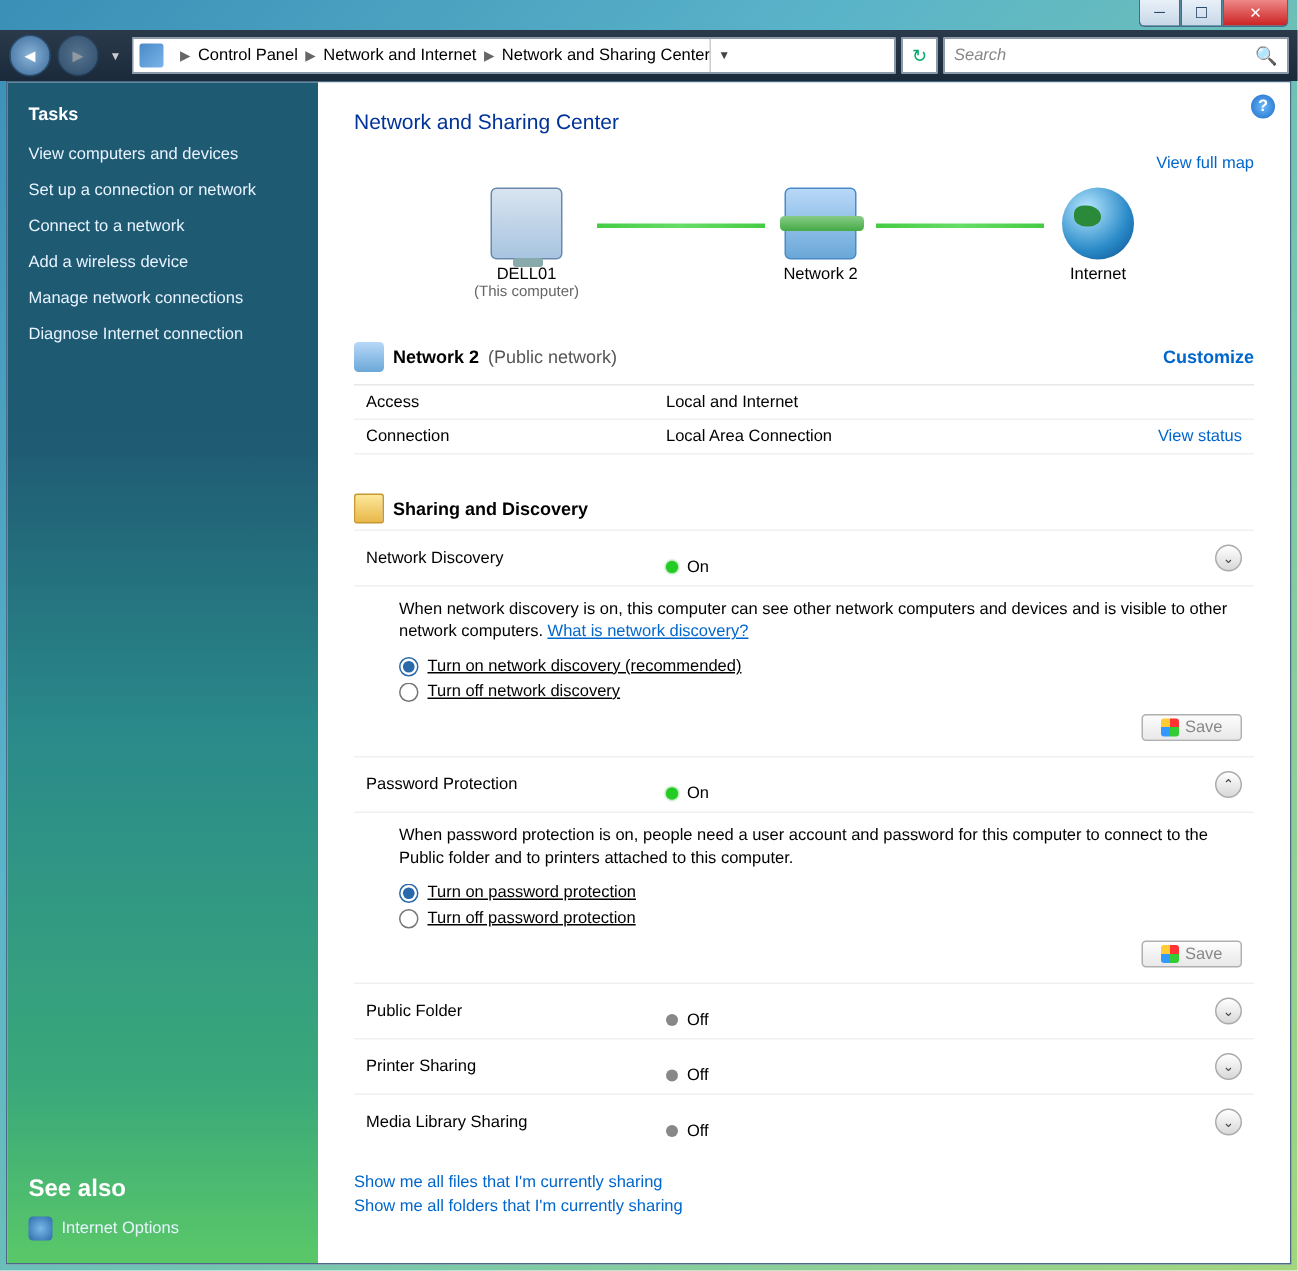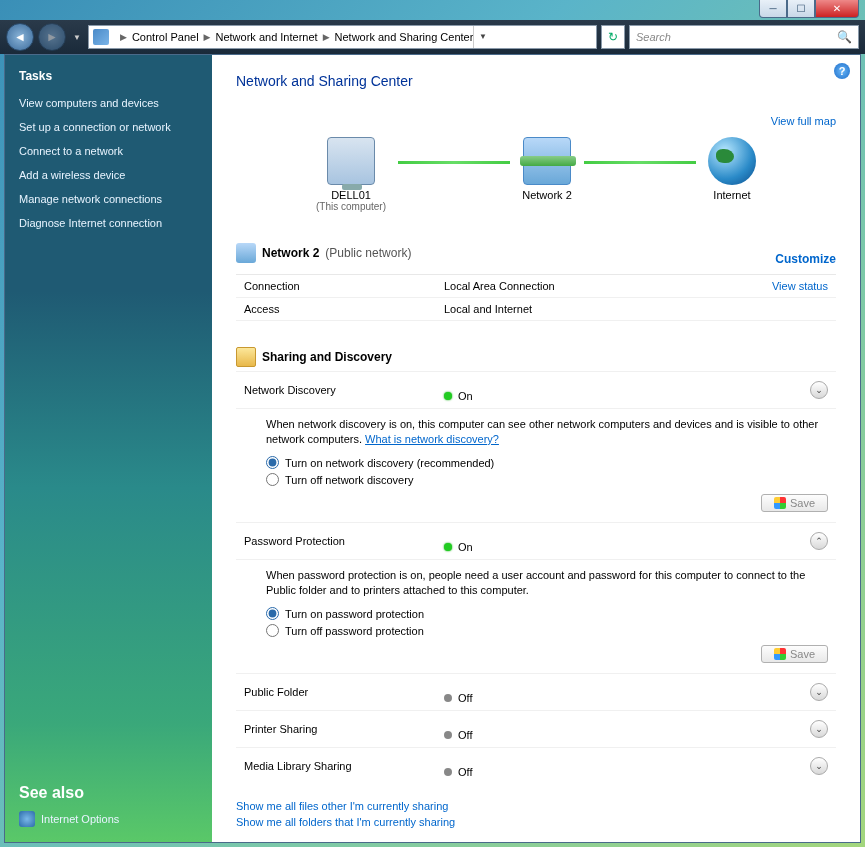--- a/index.html
+++ b/index.html
@@ -37,21 +37,21 @@
   .sa-icon { width:16px; height:16px; border-radius:3px; }
   .sa-icon.ie { background:radial-gradient(#7ab8e8,#2a6aaa); }
   .sa-icon.fw { background:radial-gradient(#f8a858,#c84818); }
 
   .main { flex:1; background:#fff; position:relative; overflow-y:auto; padding:18px 24px; font-size:11px; color:#000; }
   .help-icon { position:absolute; top:8px; right:10px; width:16px; height:16px; border-radius:50%; background:radial-gradient(#6ab8f8,#1a6ac8); color:#fff; font-size:11px; font-weight:bold; display:flex; align-items:center; justify-content:center; }
 
   h1.page-title { color:#003399; font-size:14px; font-weight:normal; margin-bottom:14px; }
 
   .map-row { display:flex; justify-content:flex-end; }
-  .link { color:#0066cc; cursor:pointer;margin-top:12px; }
+  .link { color:#0066cc; cursor:pointer; }
 
   .net-map { display:flex; align-items:center; justify-content:center; gap:8px; margin:10px 80px 24px; }
   .node { text-align:center; font-size:11px; }
   .node-icon { width:48px; height:48px; margin:0 auto 4px; position:relative; }
   .pc-icon { background:linear-gradient(#d8e4f0,#a8c4e0); border:1px solid #6a8aaa; border-radius:4px; }
   .pc-icon::after { content:""; position:absolute; bottom:-6px; left:14px; width:20px; height:6px; background:#8aa; border-radius:2px; }
   .sw-icon { background:linear-gradient(#b8d8f8,#6aa8d8); border:1px solid #4a8ac8; border-radius:4px; }
   .sw-icon::before { content:""; position:absolute; top:18px; left:-4px; width:56px; height:10px; background:linear-gradient(#8c8,#4a4); border-radius:3px; }
   .globe-icon { border-radius:50%; background:radial-gradient(circle at 35% 30%,#b8e8ff,#2a8ac8 60%,#0a4a8a); }
   .globe-icon::after{ content:""; position:absolute; top:12px; left:8px; width:18px; height:14px; background:#2a8a3a; border-radius:40% 60% 50% 50%; }
@@ -73,21 +73,21 @@
   .disc-row { display:flex; align-items:center; padding:6px 8px; border-top:1px solid #f0f0f0; }
   .disc-row .k { width:200px; }
   .disc-row .dot { width:8px; height:8px; border-radius:50%; margin-right:6px; }
   .dot.on { background:#2c2; box-shadow:0 0 2px #0a0; }
   .dot.off { background:#888; }
   .disc-row .v { flex:1; display:flex; align-items:center;margin-top:12px; }
   .expand-btn { width:18px; height:18px; border-radius:50%; background:linear-gradient(#fff,#d8d8d8); border:1px solid #aaa; display:flex; align-items:center; justify-content:center; font-size:9px; color:#444; cursor:pointer; }
 
   .disc-body { padding:8px 8px 8px 30px; background:#fff; border-top:1px solid #f0f0f0; }
   .disc-body p { margin-bottom:6px; line-height:1.4; }
-  .radio-row { display:flex; align-items:flex-end; gap:6px; padding:2px 0; }
+  .radio-row { display:flex; align-items:flex-start; gap:6px; padding:2px 0;text-decoration:underline; }
   .radio-row input { accent-color:#2a6aaa; }
   .save-row { display:flex; justify-content:flex-end; padding:6px 0 2px; }
   .save-btn { padding:2px 12px; background:linear-gradient(#fdfdfd,#e8e8e8); border:1px solid #b0b0b0; border-radius:3px; color:#888; display:flex; align-items:flex-start; gap:4px; font-size:11px; }
   .shield { width:12px; height:12px; background:conic-gradient(#f33 0 25%,#3c3 25% 50%,#39f 50% 75%,#fc3 75% 100%); border-radius:2px; }
 
   .footer-links { margin-top:14px; }
   .footer-links div { color:#0066cc; cursor:pointer; padding:2px 0; }
 </style>
 </head>
 <body>
@@ -174,27 +174,27 @@
 
       <div class="section-hdr">
         <span class="sh-icon net"></span>
         <span>Network 2</span>
         <span class="netname-sub">(Public network)</span>
         <span style="margin-left:auto" class="link">Customize</span>
       </div>
 
       <div class="info-table">
         <div class="info-row">
+          <span class="k">Access</span>
+          <span class="v">Local and Internet</span>
+        </div>
+        <div class="info-row">
           <span class="k">Connection</span>
           <span class="v">Local Area Connection</span>
           <span class="act">View status</span>
-        </div>
-        <div class="info-row">
-          <span class="k">Access</span>
-          <span class="v">Local and Internet</span>
         </div>
       </div>
 
       <div class="section-hdr" style="margin-top:22px">
         <span class="sh-icon folder"></span>
         <span>Sharing and Discovery</span>
       </div>
 
       <div class="disc-row">
         <span class="k">Network Discovery</span>
@@ -270,19 +270,19 @@
       <div class="disc-row">
         <span class="k">Media Library Sharing</span>
         <span class="v">
           <span class="dot off"></span>
           <span>Off</span>
         </span>
         <span class="expand-btn">⌄</span>
       </div>
 
       <div class="footer-links">
-        <div>Show me all files other I'm currently sharing</div>
+        <div>Show me all files that I'm currently sharing</div>
         <div>Show me all folders that I'm currently sharing</div>
       </div>
 
     </div>
   </div>
 </div>
 
 </body></html>

